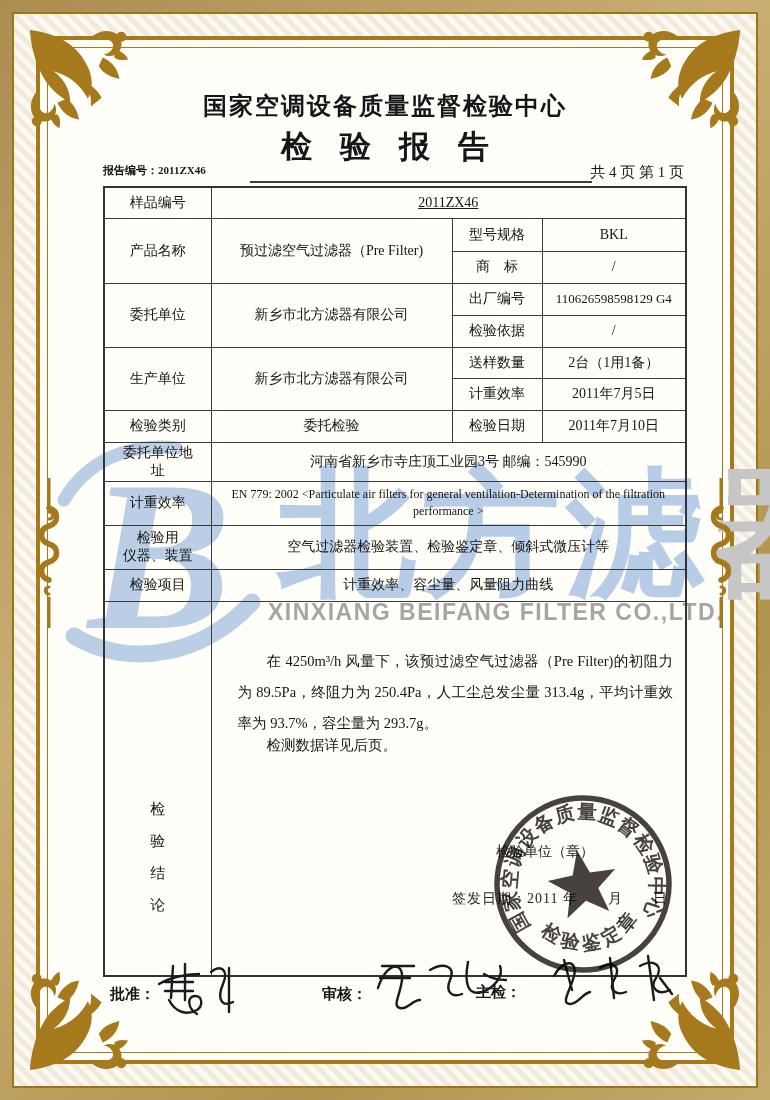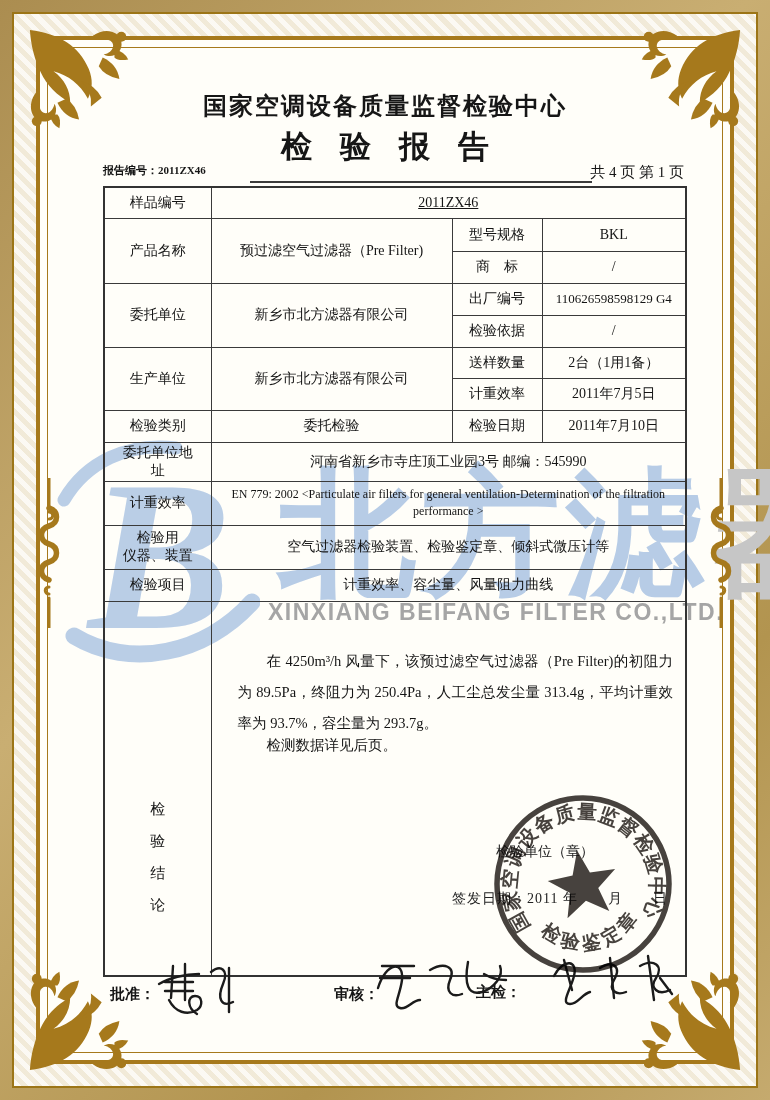--- a/index.html
+++ b/index.html
@@ -273,21 +273,21 @@
     <g stroke="#1b1b1b" stroke-width="2.4" fill="none" stroke-linecap="round" stroke-linejoin="round">
       <path d="M4,26 C14,20 30,16 44,16"></path>
       <path d="M18,8 L16,40 M30,6 L30,42"></path>
       <path d="M10,24 H38 M10,33 H38"></path>
       <path d="M14,42 c6,12 18,16 28,10 c6,-4 6,-14 -2,-14 c-8,0 -8,12 2,18"></path>
       <path d="M56,14 c10,-8 18,-2 12,12 c-6,14 -2,24 10,18"></path>
       <path d="M74,10 v44"></path>
     </g>
   </svg>
 
-  <div class="foot-label" style="left:334px;top:985px">审核：</div>
+  <div class="foot-label" style="left:322px;top:985px">审核：</div>
   <svg class="sig" style="left:372px;top:952px" width="150" height="66" viewBox="0 0 150 66">
     <g stroke="#1b1b1b" stroke-width="2.4" fill="none" stroke-linecap="round" stroke-linejoin="round">
       <path d="M6,36 c8,-26 26,-28 24,-8 c-2,16 -10,26 -2,28 c8,2 12,-8 20,-8"></path>
       <path d="M10,14 h32 M8,26 h30"></path>
       <path d="M58,18 c14,-8 26,-4 20,10 c-5,12 2,18 12,14"></path>
       <path d="M96,10 c-4,22 0,34 14,30 c12,-4 22,-16 18,-26"></path>
       <path d="M112,22 q10,6 22,6"></path>
     </g>
   </svg>
 

